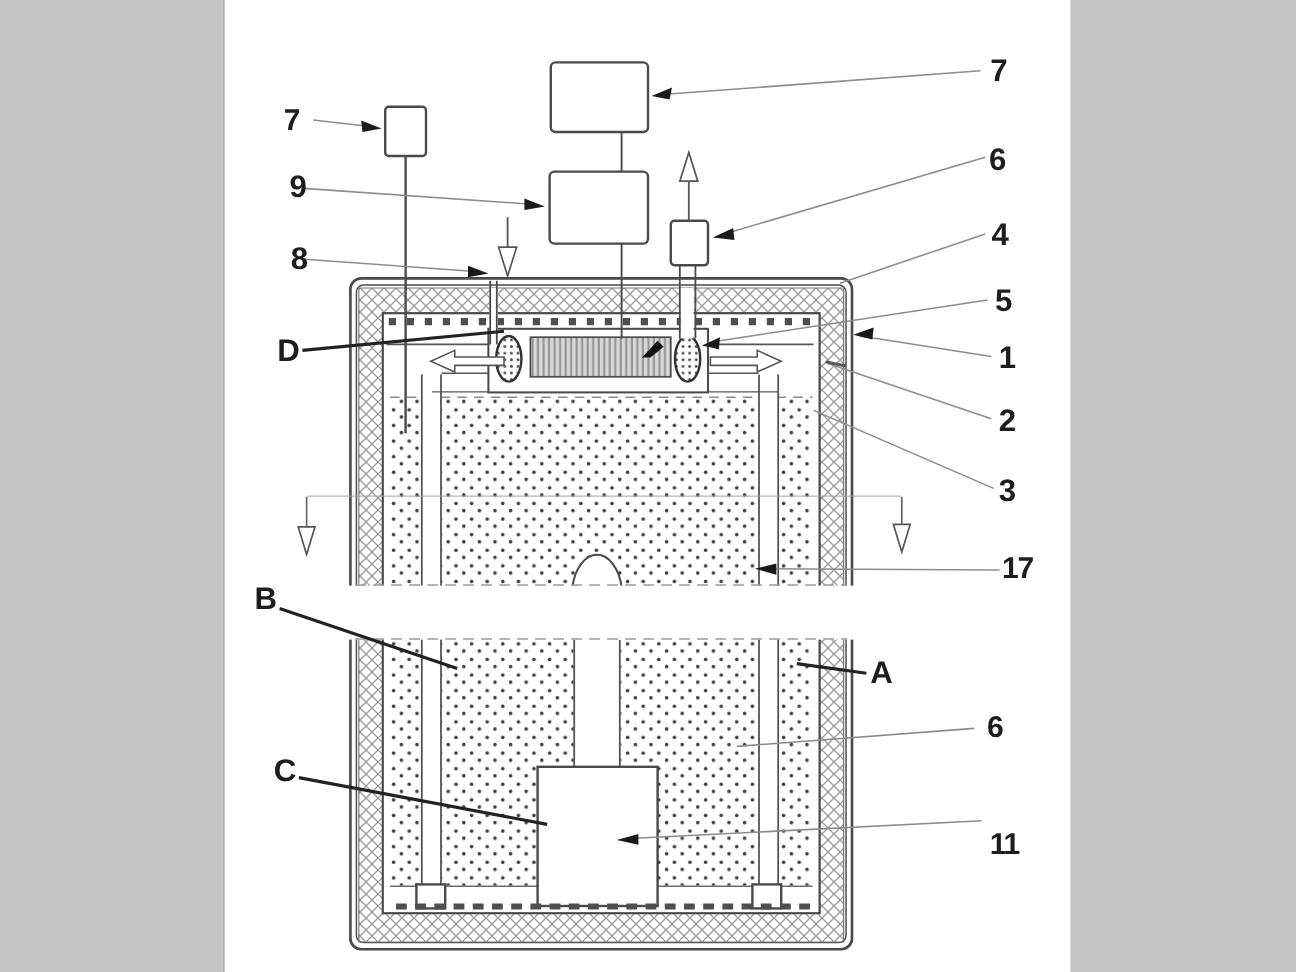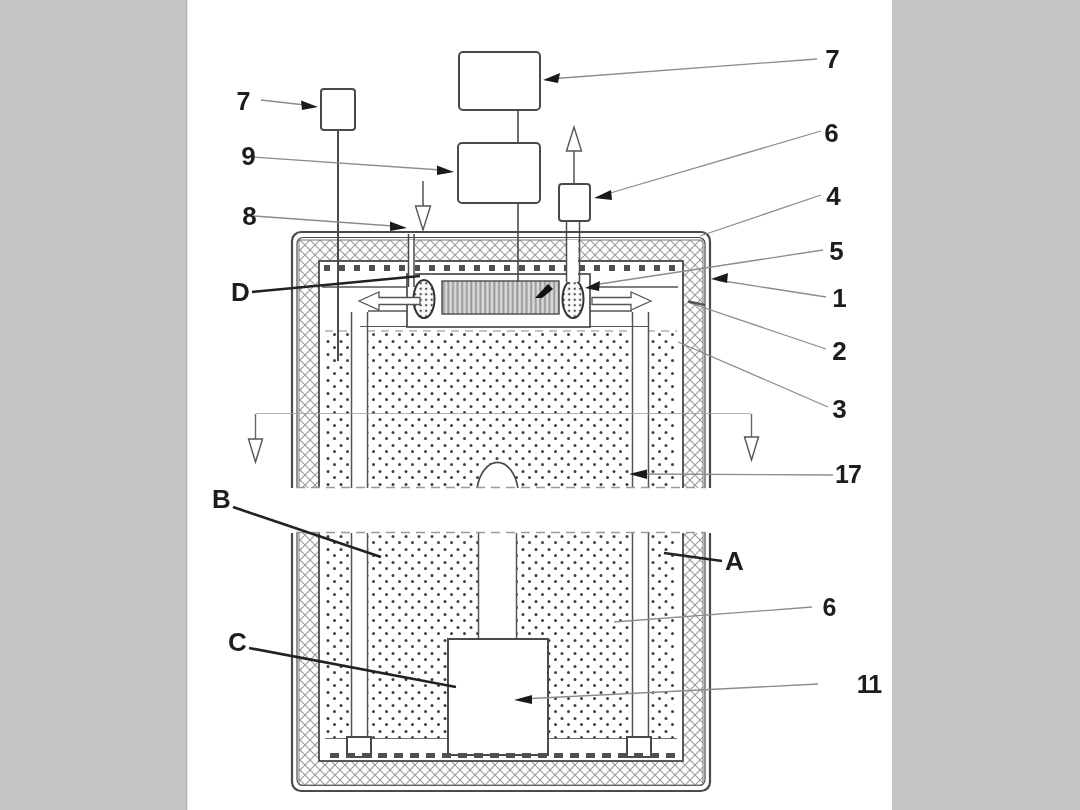--- a/index.html
+++ b/index.html
@@ -178,21 +178,21 @@
 
   <div class="lbl" style="left:832px;top:59px;">7</div>
   <div class="lbl" style="left:831px;top:133px;">6</div>
   <div class="lbl" style="left:833px;top:196px;">4</div>
   <div class="lbl" style="left:836px;top:251px;">5</div>
   <div class="lbl" style="left:839px;top:298px;">1</div>
   <div class="lbl" style="left:839px;top:351px;">2</div>
   <div class="lbl" style="left:839px;top:409px;">3</div>
   <div class="lbl sm" style="left:848px;top:474px;">17</div>
   <div class="lbl sm" style="left:829px;top:607px;">6</div>
-  <div class="lbl sm" style="left:837px;top:684px;margin-left:32px;">11</div>
+  <div class="lbl sm" style="left:837px;top:704px;">11</div>
   <div class="lbl sm" style="left:243px;top:101px;">7</div>
   <div class="lbl" style="left:248px;top:156px;">9</div>
   <div class="lbl" style="left:249px;top:216px;">8</div>
   <div class="lbl" style="left:240px;top:292px;">D</div>
   <div class="lbl" style="left:221px;top:499px;">B</div>
   <div class="lbl" style="left:237px;top:642px;">C</div>
   <div class="lbl" style="left:734px;top:561px;">A</div>
 </div>
 
 </body></html>

